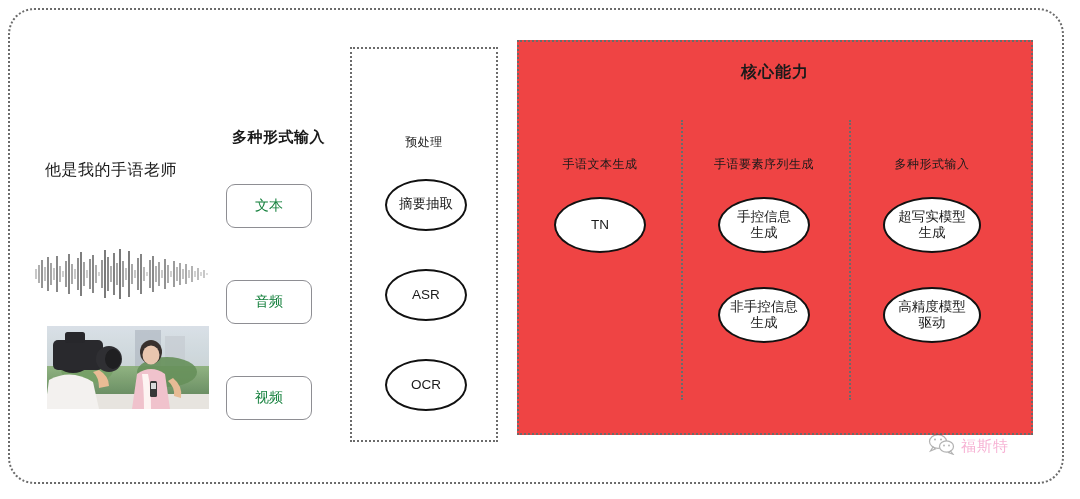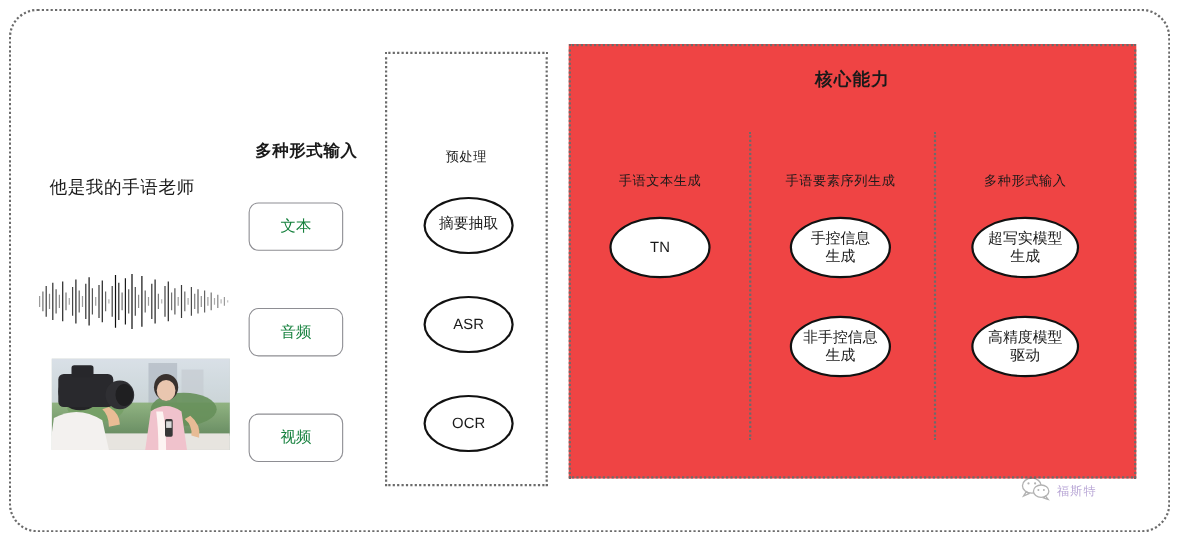--- a/index.html
+++ b/index.html
@@ -120,21 +120,21 @@
   .core-oval-1{top:155px;}
   .core-oval-2{top:245px;}
   .oval-wide{width:98px;}
 
   
   .watermark{
     position:absolute;left:928px;top:433px;
     display:flex;align-items:center;gap:5px;
     opacity:.42;
   }
-  .wm-label{font-size:11px;color:#4c1d95;letter-spacing:1px;white-space:nowrap;}
+  .wm-label{font-size:15px;color:#ec4899;letter-spacing:1px;white-space:nowrap;}
 </style>
 </head>
 <body>
 
 <div id="stage">
 
   <div class="outer-frame"></div>
 
   <div class="input-col">
 

